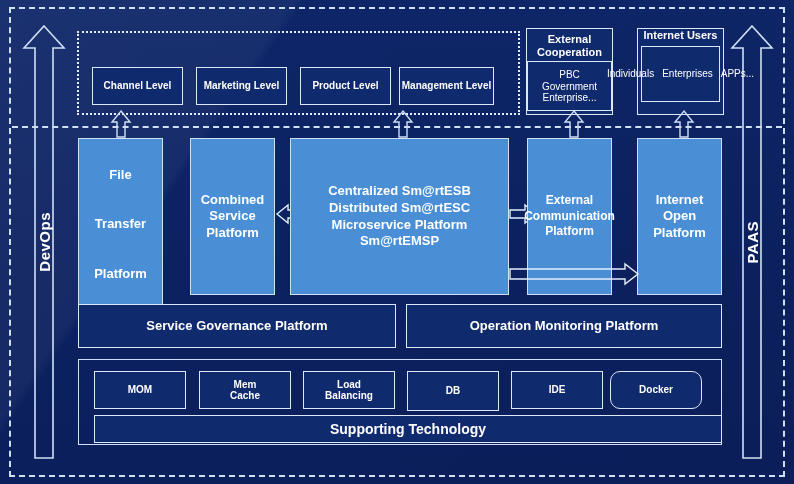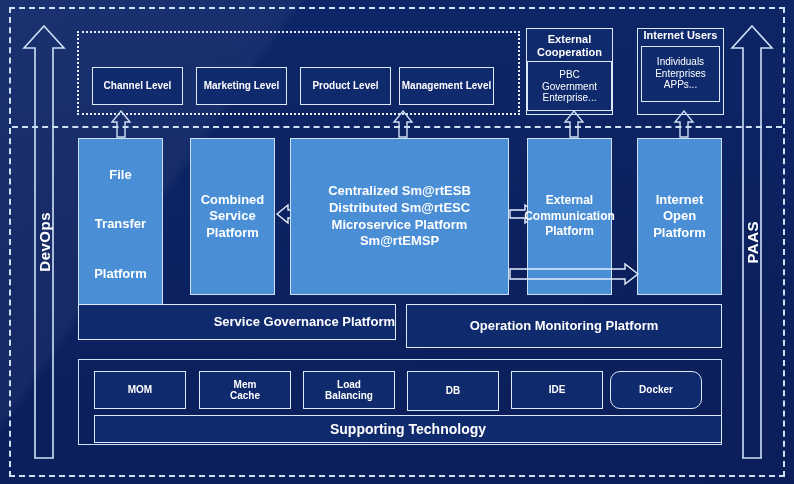--- a/index.html
+++ b/index.html
@@ -111,21 +111,21 @@
     <div class="t11" style="color:#ffffff;">External</div>
     <div class="t11" style="color:#ffffff;margin-bottom:3px;">Cooperation</div>
     <div class="obox inner-pad" style="width:77px;height:44px;flex-direction:column;border-width:1.5px;">
       <div class="t10" style="font-weight:normal;">PBC Government</div>
       <div class="t10" style="font-weight:normal;">Enterprise...</div>
     </div>
   </div>
 
   <div class="abs obox" style="left:637px;top:28px;width:87px;height:87px;flex-direction:column;justify-content:flex-start;">
     <div class="t11" style="color:#ffffff;margin-bottom:4px;">Internet Users</div>
-    <div class="obox inner-pad" style="width:71px;height:50px;flex-direction:column;border-width:1.5px;">
+    <div class="obox inner-pad" style="width:71px;height:50px;flex-direction:row;border-width:1.5px;gap:8px;">
       <div class="t10" style="font-weight:normal;">Individuals</div>
       <div class="t10" style="font-weight:normal;">Enterprises</div>
       <div class="t10" style="font-weight:normal;">APPs...</div>
     </div>
   </div>
 
   <div class="abs h-dash"></div>
 
   <div class="abs" style="left:110px;top:110px;width:22px;height:28px;">
     <svg width="22" height="28" viewBox="0 0 22 28">
@@ -189,21 +189,21 @@
     <div>Open</div>
     <div>Platform</div>
   </div>
 
   <div class="abs" style="left:509px;top:263px;width:130px;height:22px;">
     <svg width="130" height="22" viewBox="0 0 130 22">
         <path d="M129 11 L116 1 L116 6 L1 6 L1 16 L116 16 L116 21 Z" fill="none" stroke="#e4eefb" stroke-width="1.4"></path>
       </svg>
   </div>
 
-  <div class="abs obox t13" style="left:78px;top:304px;width:318px;height:36px;justify-content:flex-end;">
+  <div class="abs obox t13" style="left:78px;top:304px;width:318px;height:44px;">
     <span>Service Governance Platform</span>
   </div>
   <div class="abs obox t13" style="left:406px;top:304px;width:316px;height:44px;">
     <span>Operation Monitoring Platform</span>
   </div>
 
   <div class="abs" style="left:78px;top:359px;width:644px;height:86px;border:1.5px solid #cfe0f5;"></div>
 
   <div class="abs obox t10" style="left:94px;top:371px;width:92px;height:38px;flex-direction:column;">
     <div>MOM</div>

